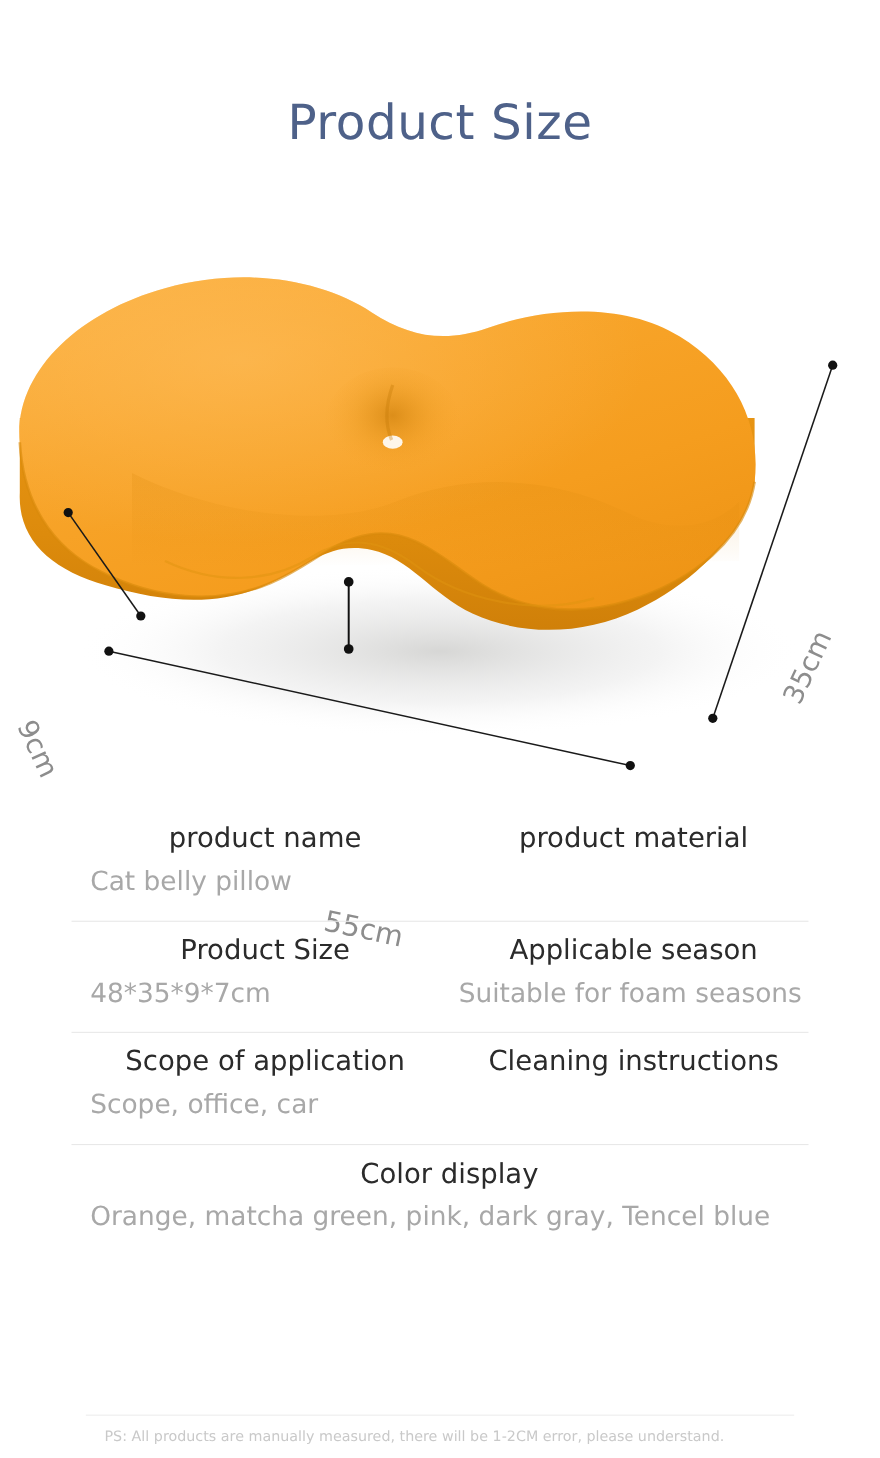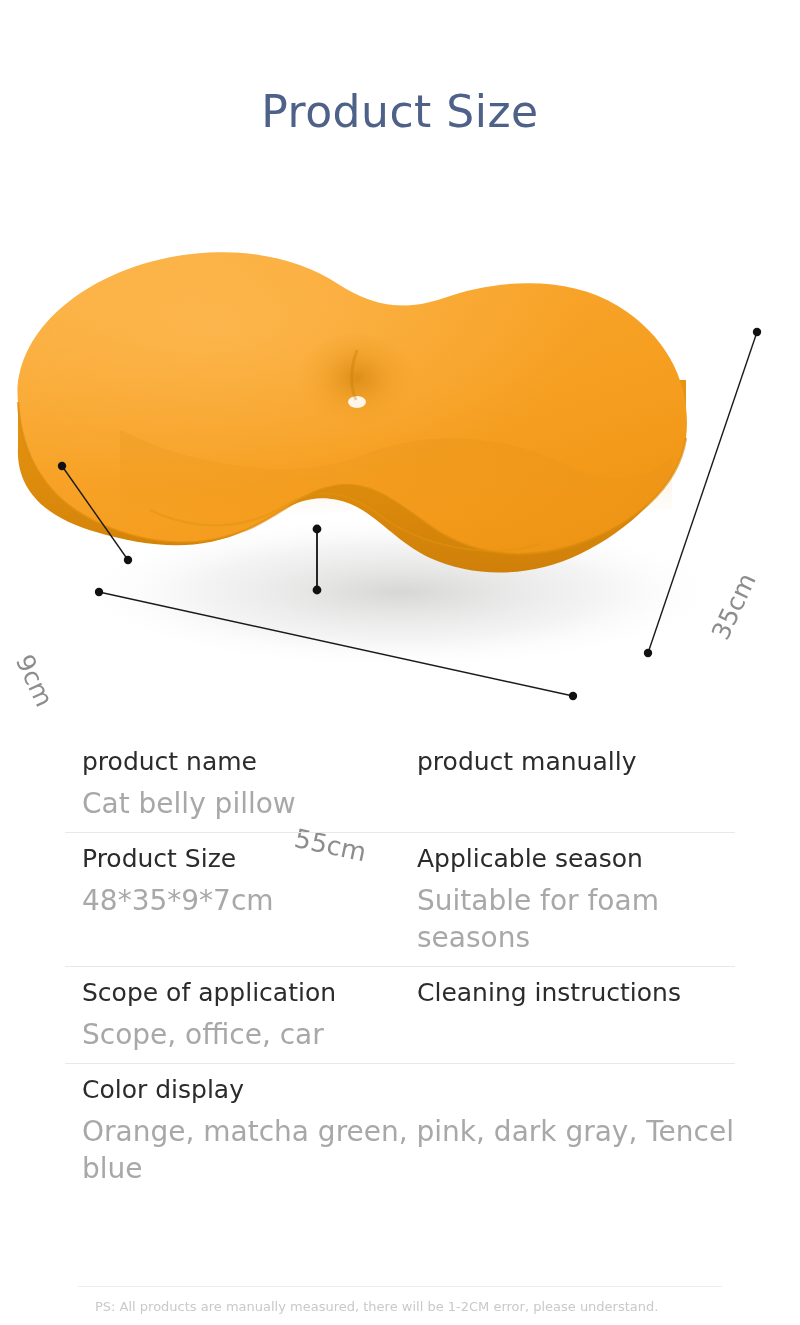--- a/index.html
+++ b/index.html
@@ -102,28 +102,29 @@
     box-sizing: border-box;
     padding-left: 17px;
   }
   .spec-cell.wide { width: 672px; }
   .spec-label {
     font-size: 25px;
     color: #2b2b2b;
     font-family: "DejaVu Sans", sans-serif;
     line-height: 1.28;
     padding-top: 10px;
+    text-align: center;
   }
   .spec-value {
-    font-size: 28px;
+    font-size: 24px;
     color: #a8a8a8;
     font-family: "DejaVu Sans", sans-serif;
     line-height: 1.32;
     padding-top: 8px;
-    padding-bottom: 10px;
+    padding-bottom: 20px;
   }
   .spec-value.indent2 { text-indent: 0; }
 
   
   .footer {
     position: absolute;
     left: 0;
     top: 1286px;
     width: 800px;
     box-sizing: border-box;
@@ -278,21 +279,21 @@
 </div>
 
 <div class="specs">
 
   <div class="spec-row bordered">
     <div class="spec-cell">
       <div class="spec-label">product name</div>
       <div class="spec-value">Cat belly pillow</div>
     </div>
     <div class="spec-cell">
-      <div class="spec-label">product manually</div>
+      <div class="spec-label">product material</div>
     </div>
   </div>
 
   <div class="spec-row bordered">
     <div class="spec-cell">
       <div class="spec-label">Product Size</div>
       <div class="spec-value">48*35*9*7cm</div>
     </div>
     <div class="spec-cell">
       <div class="spec-label">Applicable season</div>

